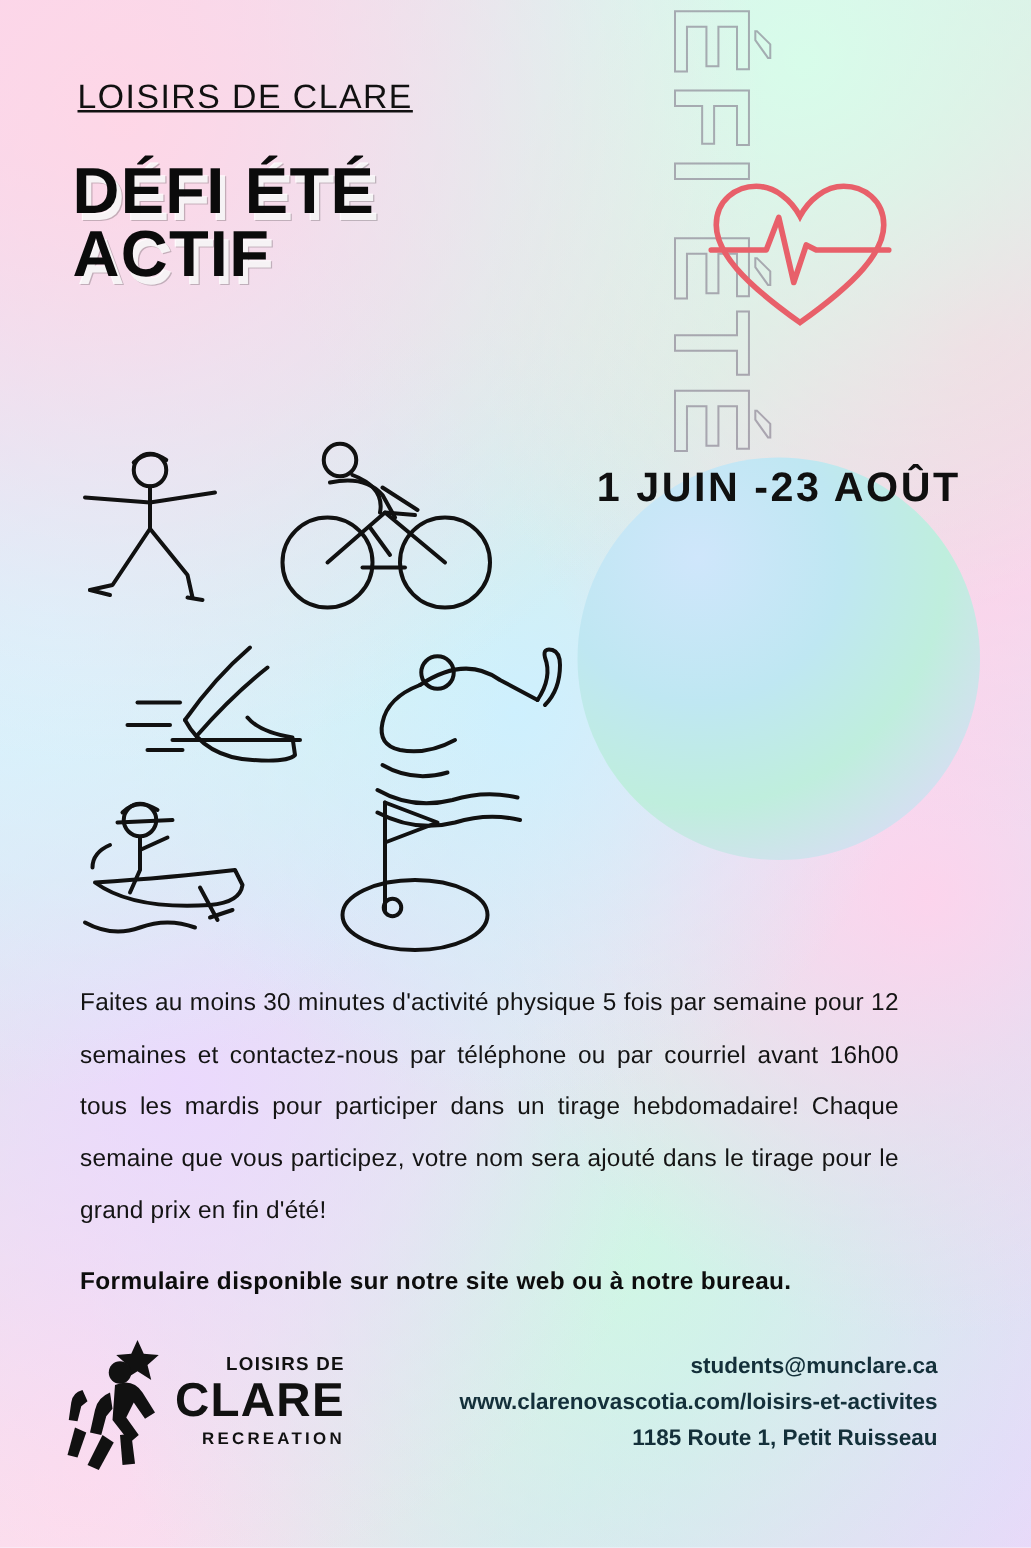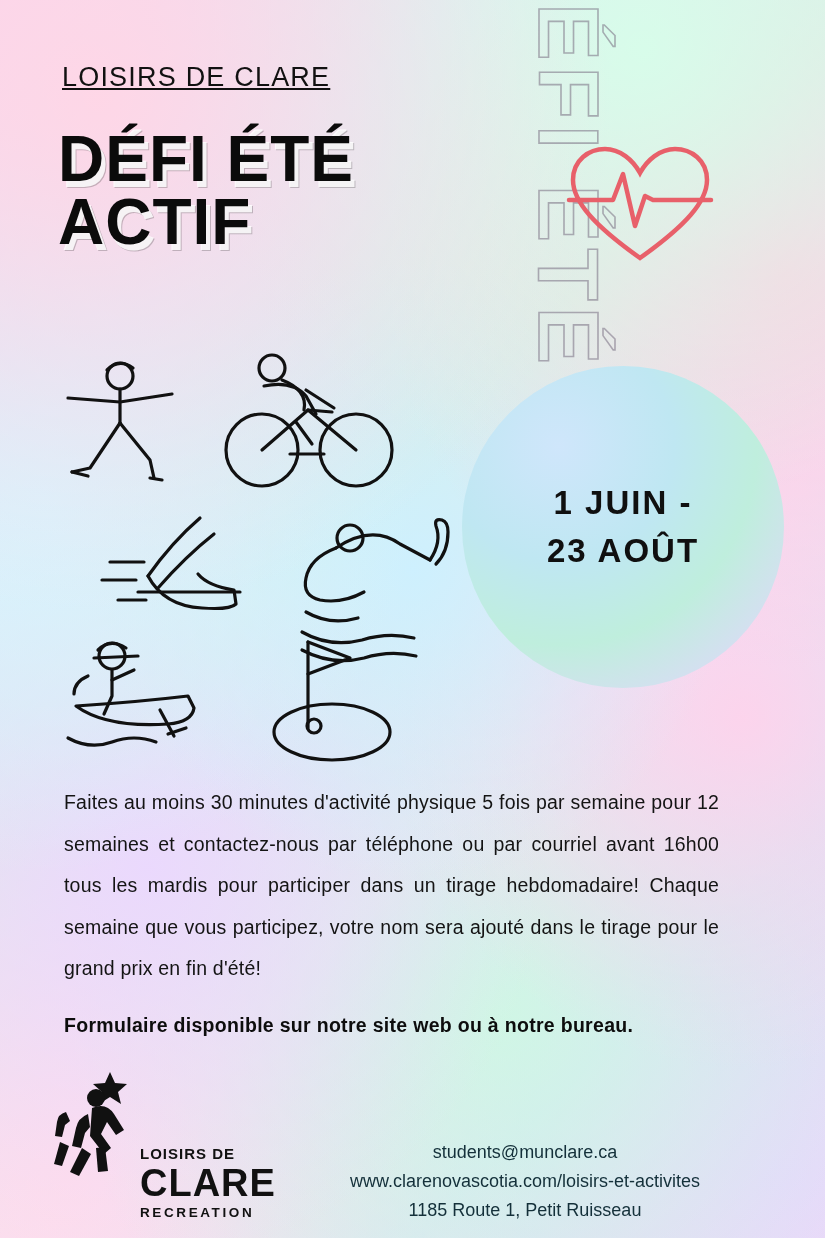--- a/index.html
+++ b/index.html
@@ -55,21 +55,21 @@
     letter-spacing: 1.2px;
     color: #111;
     font-weight: 400;
     text-decoration: underline;
   }
 
   .title {
     position: absolute;
     left: 58px;
     top: 128px;
-    font-size: 64px;
+    font-size: 52px;
     line-height: 0.98;
     font-weight: 800;
     letter-spacing: 1px;
     color: #0b0b0b;
     text-shadow: 4px 6px 0 rgba(255,255,255,0.85), 5px 7px 0 rgba(40,40,40,0.25);
     font-family: "Liberation Sans", sans-serif;
   }
   .title .l2 { display:block; }
 
   .heart {
@@ -81,22 +81,21 @@
   .circle-date {
     position: absolute;
     left: 462px;
     top: 366px;
     width: 322px;
     height: 322px;
     border-radius: 50%;
     background:
       radial-gradient(circle at 30% 25%, #cfe6fb 0%, #bfe7f2 35%, #bfeedd 60%, #d9dcf5 85%, #ead6f2 100%);
     display: flex;
-    flex-direction: column;
-    align-items: center;
+    align-items: flex-start;
     justify-content: center;
     color: #101010;
   }
   .circle-date .d1, .circle-date .d2 {
     font-size: 33px;
     font-weight: 700;
     letter-spacing: 2px;
     line-height: 1.45;
   }
 
@@ -121,37 +120,39 @@
     font-size: 19.5px;
     font-weight: 700;
     color: #0d0d0d;
     letter-spacing: 0.3px;
   }
 
   .logo { position: absolute; left: 52px; top: 1068px; }
   .logo-text {
     position: absolute;
     left: 140px;
-    top: 1146px;
+    top: 1084px;
     color: #111;
     line-height: 1;
+    text-align: right;
   }
   .logo-text .lt1 { font-size: 15px; letter-spacing: 1px; font-weight: 600; }
   .logo-text .lt2 { font-size: 38px; font-weight: 700; letter-spacing: 1px; margin-top: 3px; }
   .logo-text .lt3 { font-size: 13.5px; letter-spacing: 2.6px; font-weight: 700; margin-top: 4px; }
 
   .contact {
     position: absolute;
     left: 300px;
-    top: 1138px;
+    top: 1078px;
     width: 450px;
-    text-align: center;
+    text-align: right;
     color: #14303a;
     font-size: 18px;
     line-height: 1.62;
+    font-weight: bold;
   }
   .contact div { white-space: nowrap; }
 </style>
 </head>
 <body>
 
 <div class="poster">
 
   <div class="side-text">DÉFI ÉTÉ ACTIF</div>
 

